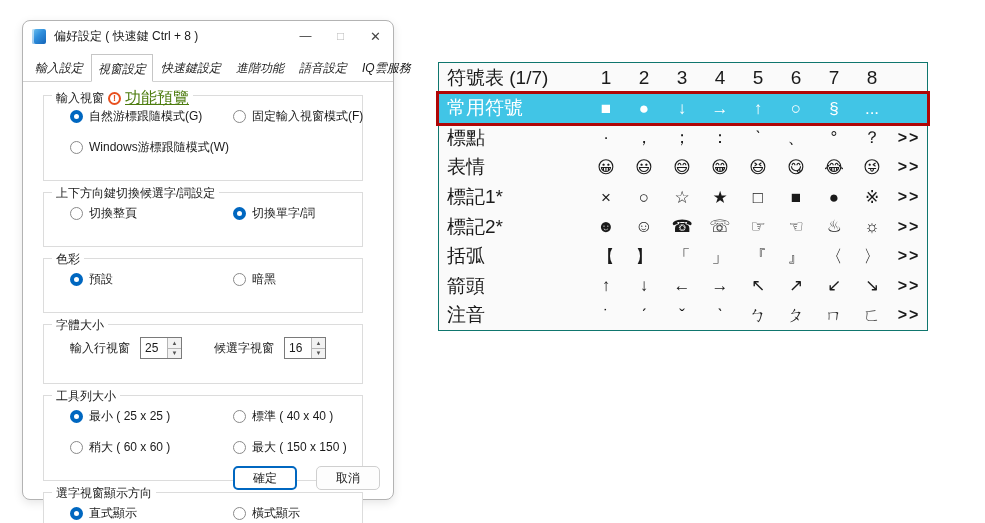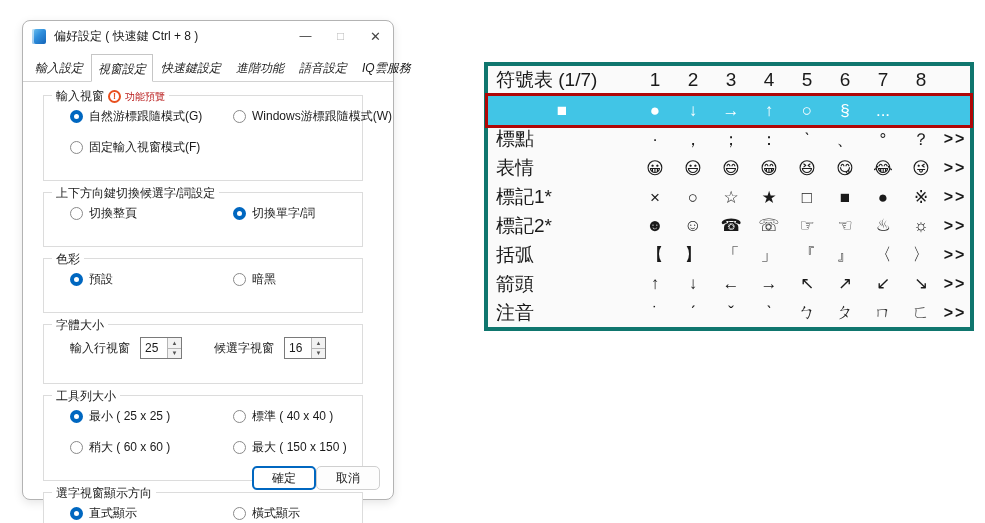--- a/index.html
+++ b/index.html
@@ -28,50 +28,50 @@
                 margin-bottom:-1px; padding-top:6px; }
 
   .content { padding:13px 0 0 20px; }
   .group { position:relative; width:320px; border:1px solid #dcdcdc;
            margin-bottom:11px; padding:12px 6px 24px 26px; background:#fff; }
   .group-label { position:absolute; top:-8px; left:8px; background:#fff; padding:0 4px;
                  font-size:12px; display:flex; align-items:center; gap:4px; white-space:nowrap; }
   .info-ic { width:13px; height:13px; border-radius:50%; border:2px solid #e8501f; color:#e8501f;
              font-size:9px; font-weight:bold; display:inline-flex; align-items:center;
              justify-content:center; line-height:1; }
-  .link { color:#b91c1c; font-size:10px; cursor:pointer; }
+  .link { color:#4d7c0f; text-decoration:underline; font-size:16px; cursor:pointer; }
 
   .opts { display:grid; grid-template-columns:163px auto; row-gap:14px; }
   .opt { display:flex; align-items:center; gap:6px; font-size:12px; white-space:nowrap; }
   .radio { width:13px; height:13px; border-radius:50%; background:#fff;
            border:1px solid #8a8a8a; flex:0 0 auto; }
   .radio.sel { border:4px solid #0067c0; }
 
   .spins { display:flex; align-items:center; gap:10px; font-size:12px; }
   .spin-label { white-space:nowrap; }
   .spin-box { display:flex; width:42px; height:22px; border:1px solid #7a7a7a; background:#fff;
               margin-right:22px; }
   .spin-val { flex:1; font-size:12px; padding:3px 0 0 4px; }
   .spin-btns { width:14px; border-left:1px solid #b5b5b5; display:flex; flex-direction:column; }
   .spin-btns span { flex:1; display:flex; align-items:center; justify-content:center;
                     font-size:6px; color:#555; background:#f2f2f2; }
   .spin-btns span:first-child { border-bottom:1px solid #b5b5b5; }
 
   .group.annotated::after { content:""; position:absolute; pointer-events:none;
       left:-14px; right:-6px; top:-14px; bottom:-8px; border:4px solid #b00606; }
 
-  .footer { position:absolute; right:13px; bottom:9px; display:flex; }
+  .footer { position:absolute; right:13px; bottom:9px; display:flex; gap:19px; }
   .btn { width:64px; height:24px; font-size:12px; display:flex; align-items:center;
          justify-content:center; border-radius:5px; background:#fff; cursor:default; }
   .btn.ok { border:2px solid #0067c0; }
   .btn.cancel { border:1px solid #cfcfcf; background:#fdfdfd; }
 
   
-  .symtable { position:absolute; left:484px; top:62px; width:490px; height:269px;
-              background:#fafafa; border:4px solid #0f766e; display:flex; flex-direction:column; }
+  .symtable { position:absolute; left:438px; top:62px; width:490px; height:269px;
+              background:#fafafa; border:1px solid #0f766e; display:flex; flex-direction:column; }
   .strow { flex:1; display:grid; grid-template-columns:148px repeat(8,38px) 1fr;
            align-items:center; }
   .strow.header { border-bottom:1px solid #bdbdbd; font-size:19px; }
   .st-label { padding-left:8px; font-size:19px; white-space:nowrap; }
   .st-num { text-align:center; font-size:19px; }
   .sym { text-align:center; font-size:17px; line-height:1; }
   .more { text-align:center; font-size:16px; letter-spacing:2px; font-weight:bold; }
   .strow.hl { background:#41c5e6; color:#fff; position:relative; z-index:2;
               box-shadow:0 0 0 3px #b00606; }
   .strow.mono .sym { filter:grayscale(1); }
@@ -104,25 +104,25 @@
           <div class="info-ic">!</div>
           <div class="link">功能預覽</div>
         </div>
         <div class="opts">
           <div class="opt">
             <div class="radio sel"></div>
             <div>自然游標跟隨模式(G)</div>
           </div>
           <div class="opt">
             <div class="radio"></div>
+            <div>固定輸入視窗模式(F)</div>
+          </div>
+          <div class="opt">
+            <div class="radio"></div>
             <div>Windows游標跟隨模式(W)</div>
-          </div>
-          <div class="opt">
-            <div class="radio"></div>
-            <div>固定輸入視窗模式(F)</div>
           </div>
         </div>
       </div>
       <div class="group">
         <div class="group-label">
           <div>上下方向鍵切換候選字/詞設定</div>
         </div>
         <div class="opts">
           <div class="opt">
             <div class="radio"></div>
@@ -239,20 +239,21 @@
       <div class="st-num">2</div>
       <div class="st-num">3</div>
       <div class="st-num">4</div>
       <div class="st-num">5</div>
       <div class="st-num">6</div>
       <div class="st-num">7</div>
       <div class="st-num">8</div>
       <div></div>
     </div>
 <div class="strow hl">
+      <div class="st-label">常用符號</div>
       <div class="sym">■</div>
       <div class="sym">●</div>
       <div class="sym">↓</div>
       <div class="sym">→</div>
       <div class="sym">↑</div>
       <div class="sym">○</div>
       <div class="sym">§</div>
       <div class="sym">...</div>
       <div class="more"></div>
     </div>

